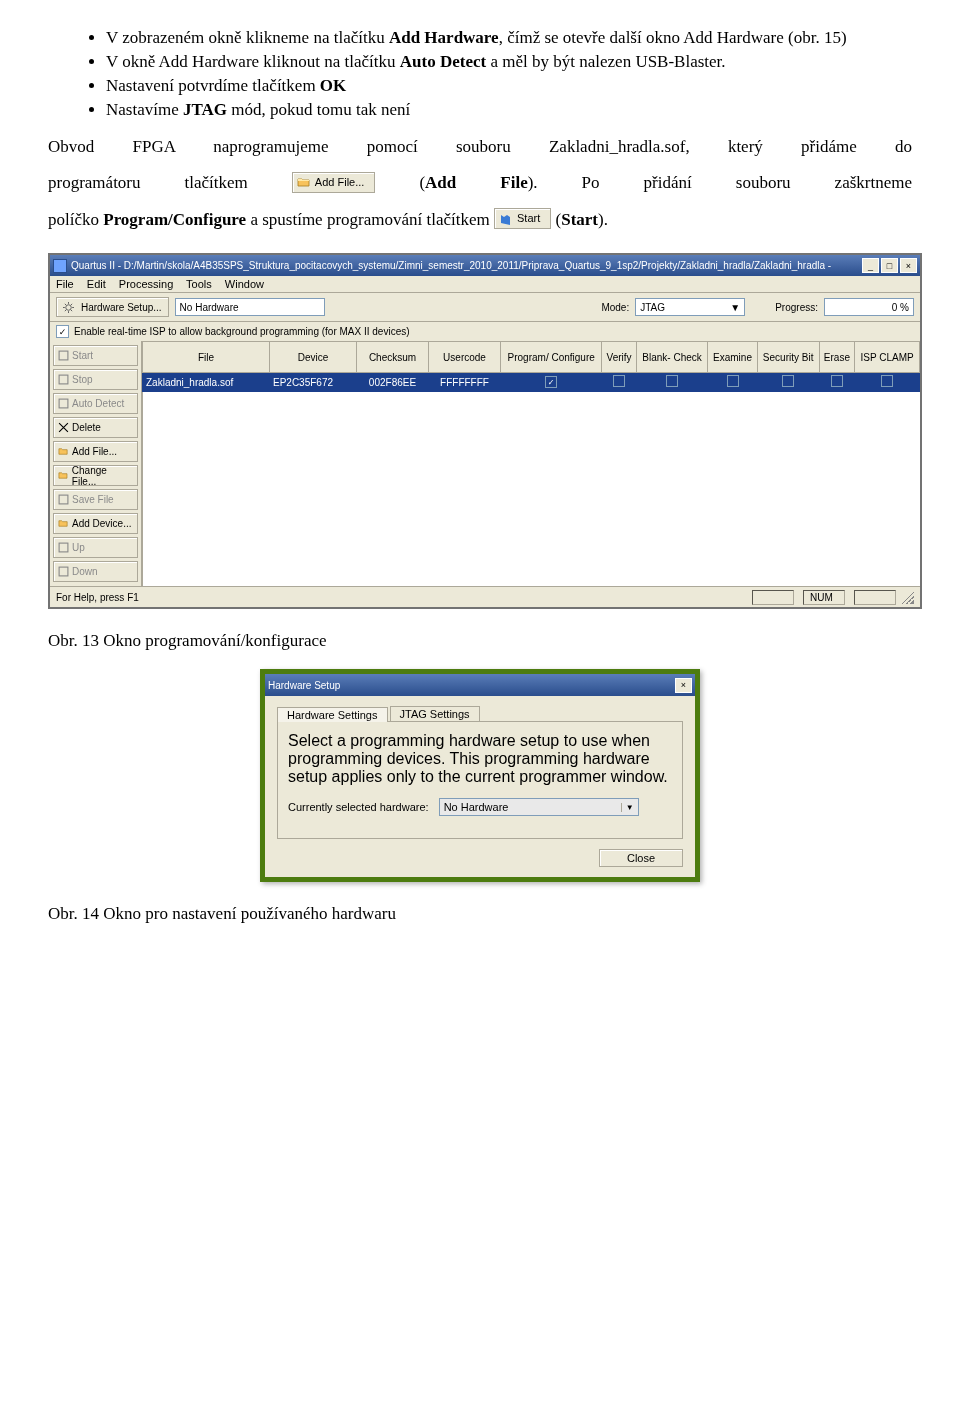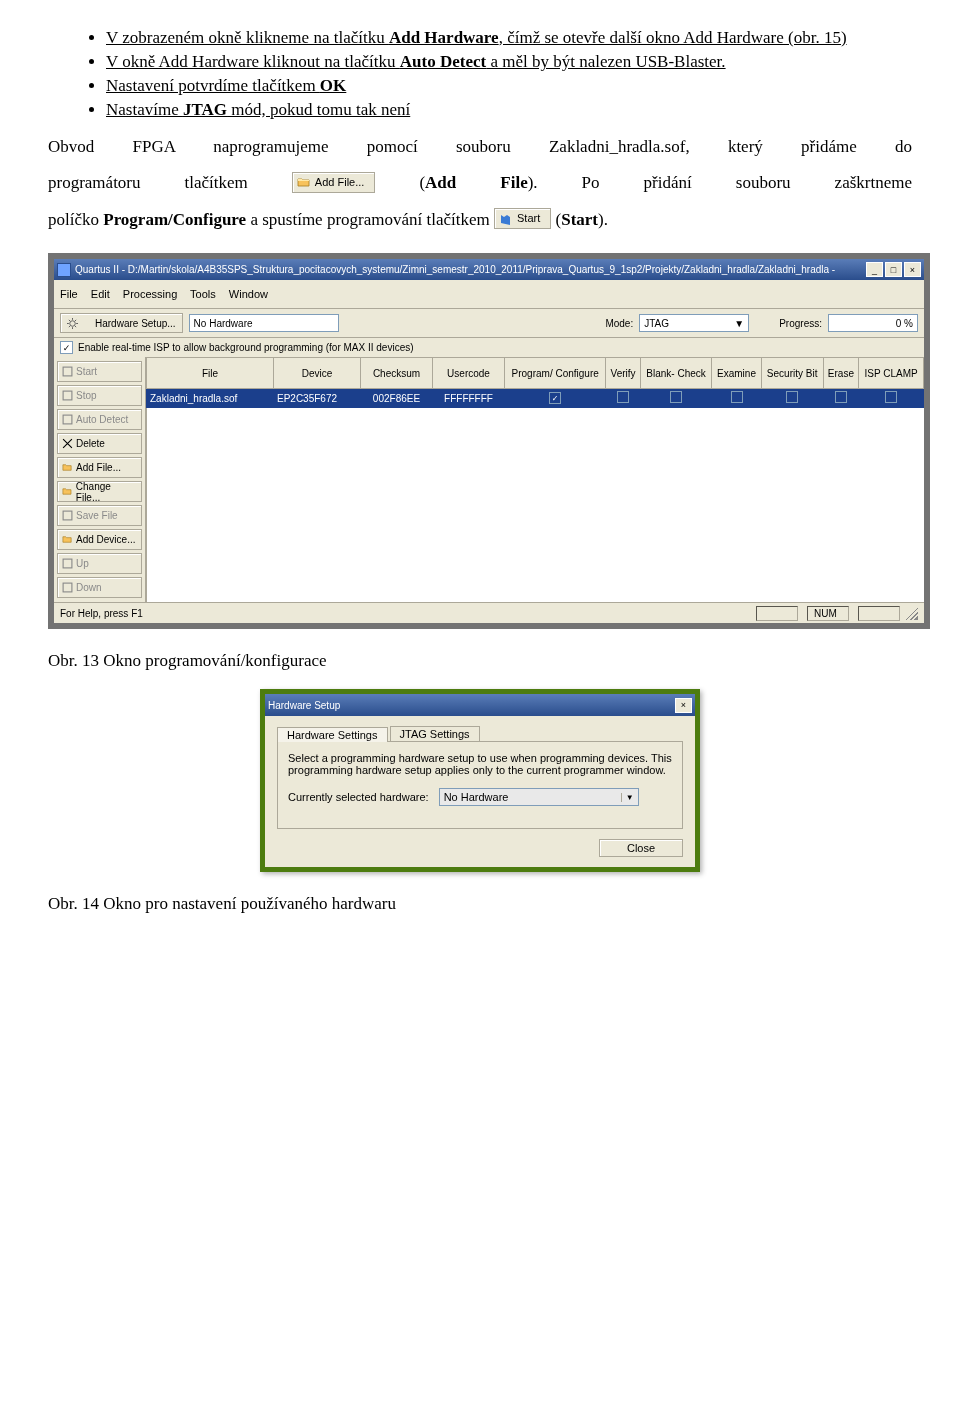--- a/index.html
+++ b/index.html
@@ -9,21 +9,21 @@
     padding: 28px 48px;
     background: #fff;
     color: #000;
     width: 960px;
     box-sizing: border-box;
   }
   ul.doc-bullets {
     margin: 0 0 14px 0;
     padding-left: 58px;
   }
-  ul.doc-bullets li { margin-bottom: 4px; text-decoration: underline; }
+  ul.doc-bullets li { margin-bottom: 4px; }
   p.doc-para { margin: 6px 0 10px 0; line-height: 1.55; }
   .jbetween { text-align: justify; text-align-last: justify; }
   .inline-btn {
     font-family: Tahoma, Arial, sans-serif;
     font-size: 11px;
     background: #ece9d8;
     border: 1px solid #aca899;
     padding: 1px 10px 1px 4px;
     display: inline-flex;
     align-items: center;
@@ -32,21 +32,21 @@
     height: 17px;
   }
   .inline-btn svg { width: 14px; height: 12px; }
   .caption { margin: 22px 0 18px 0; }
   
   .win {
     font-family: Tahoma, Arial, sans-serif;
     font-size: 10px;
     color: #000;
     background: #ece9d8;
-    border: 6px solid #737373;
+    border: 2px solid #737373;
     width: 870px;
     margin: 20px 0 8px 0;
     box-shadow: 0 0 0 1px #fff inset;
   }
   .titlebar {
     background: linear-gradient(#5a7db8,#2a4d8c);
     color: #fff;
     display: flex;
     align-items: center;
     padding: 2px 3px;
@@ -54,29 +54,29 @@
     font-size: 10px;
   }
   .titlebar .t-icon { width: 12px; height: 12px; background:#6fa3ff; margin-right:4px; border:1px solid #2a4d8c; }
   .titlebar .spacer { flex: 1; }
   .titlebar .ctl { display:flex; gap:2px; }
   .titlebar .ctl span {
     width: 15px; height: 13px; background:#ece9d8; border:1px solid #fff;
     display:inline-flex; align-items:center; justify-content:center; color:#000;
     font-size:9px; font-family:Arial;
   }
-  .menubar { background:#ece9d8; padding:8px 6px; border-bottom:1px solid #aca899; font-size:11px; }
+  .menubar { background:#ece9d8; padding:2px 6px; border-bottom:1px solid #aca899; font-size:11px; }
   .menubar span { margin-right: 10px; }
   .toolbar {
     background:#ece9d8; padding:4px 6px; border-bottom:1px solid #aca899;
     display:flex; align-items:center; gap:6px; font-size:10px;
   }
   .tbtn {
     background:#ece9d8; border:1px solid #aca899; box-shadow:inset 1px 1px 0 #fff;
-    padding:1px 6px; display:inline-flex; align-items:center; gap:17px; height:16px;
+    padding:1px 6px; display:inline-flex; align-items:center; gap:7px; height:16px;
   }
   .tbox {
     background:#fff; border:1px solid #7f9db9; padding:1px 4px; height:14px;
     display:inline-flex; align-items:center;
   }
   .row2 { background:#ece9d8; padding:3px 6px; display:flex; align-items:center; gap:5px; font-size:10px; }
   .chk { width:11px; height:11px; border:1px solid #7f9db9; background:#fff;
          display:inline-flex; align-items:center; justify-content:center; font-size:9px; }
   .main-area { display:flex; }
   .side {
@@ -117,21 +117,21 @@
   }
   .dlg .titlebar { height:18px; }
   .dlg-body { padding:10px 12px 10px 12px; }
   .tabs { display:flex; border-bottom:1px solid #aca899; }
   .tab {
     background:#ece9d8; border:1px solid #aca899; border-bottom:none;
     padding:1px 9px; margin-right:2px; font-size:11px;
   }
   .tab.active { background:#f5f3ea; position:relative; top:1px; }
   .tabpage { border:1px solid #aca899; border-top:none; padding:10px 10px 10px 10px; background:#ece9d8; }
-  .desc { font-size:11px; margin-bottom:12px; }
+  .desc { font-size:16px; margin-bottom:12px; }
   .frow { display:flex; align-items:center; gap:10px; margin-bottom:12px; }
   .drop {
     background:#e9e9e9; border:1px solid #7f9db9; padding:2px 4px; width:190px;
     display:flex; align-items:center; justify-content:space-between;
   }
   .drop .arrow { border-left:1px solid #aca899; padding-left:4px; font-size:8px; }
   fieldset.group {
     border:1px solid #aca899; padding:6px 8px 8px 8px; margin:0;
   }
   fieldset.group legend { font-size:11px; padding:0 4px; }

